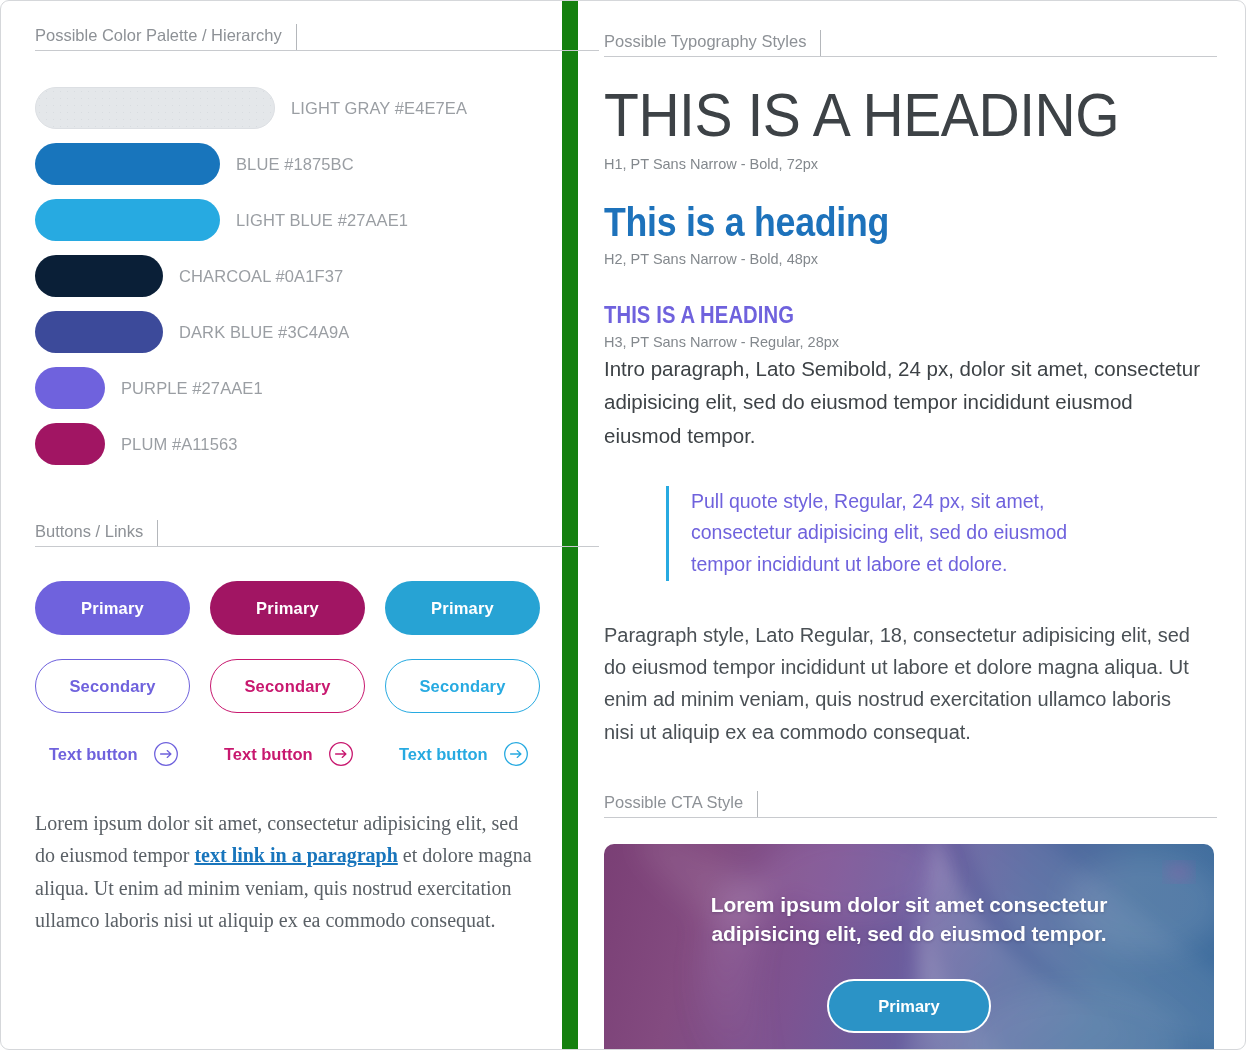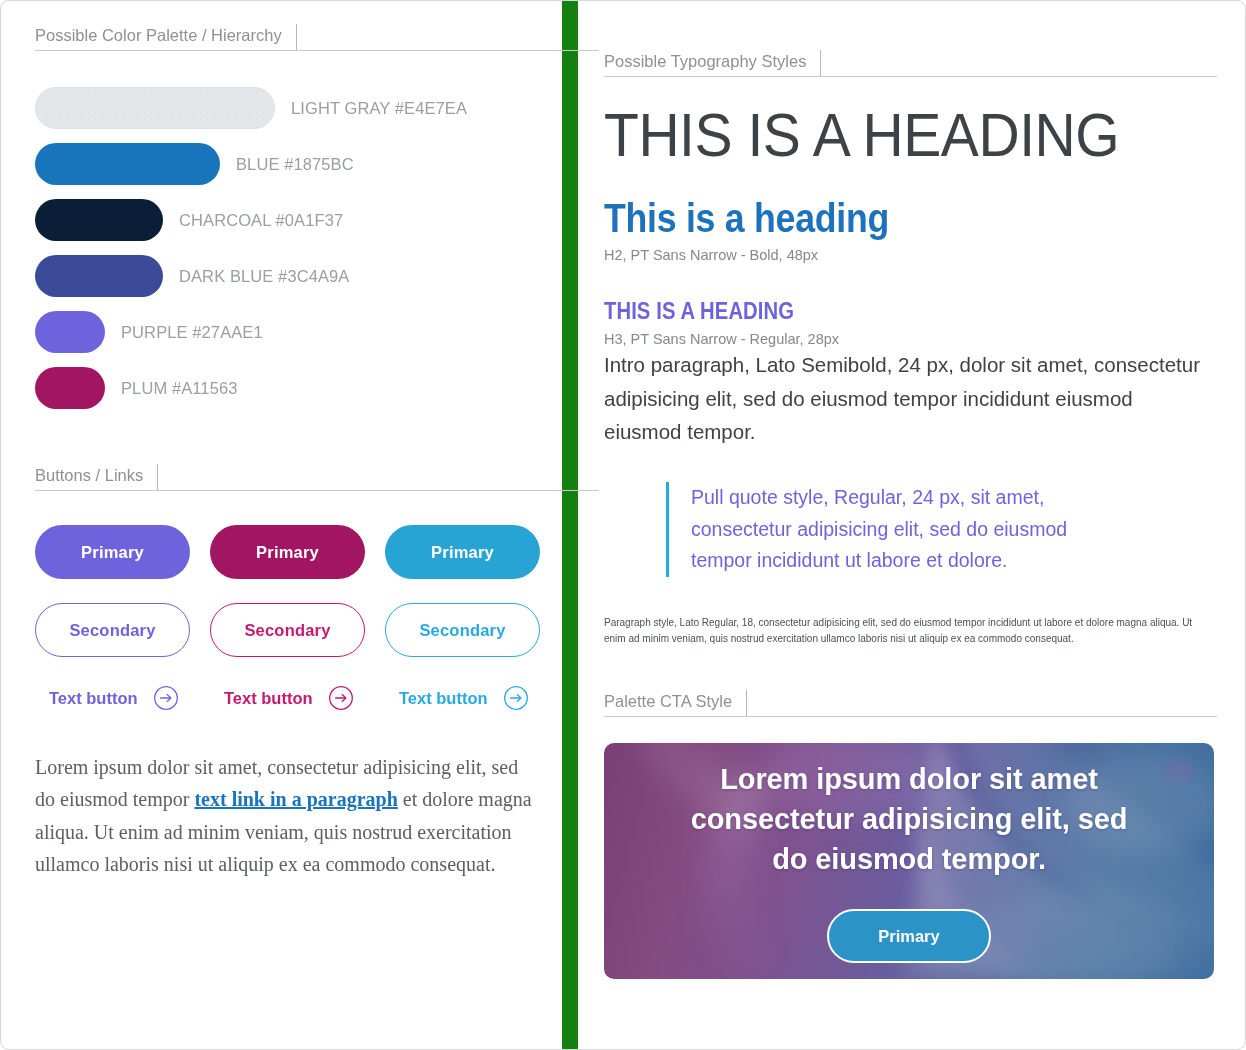--- a/index.html
+++ b/index.html
@@ -38,21 +38,21 @@
     left: 0; top: 0;
     width: 622px;
     height: 1050px;
     padding: 20px 24px 0 34px;
   }
   .col-right {
     position: absolute;
     left: 577px; top: 0;
     width: 669px;
     height: 1050px;
-    padding: 46px 30px 0 26px;
+    padding: 26px 30px 0 26px;
   }
 
   
   .section-head {
     display: flex;
     align-items: flex-end;
     position: relative;
     height: 30px;
     border-bottom: 1px solid #c8cace;
   }
@@ -225,21 +225,21 @@
     margin: 34px 0 0 62px;
     padding-left: 22px;
     border-left: 3px solid #27aae1;
     font-size: 19.5px;
     line-height: 1.62;
     color: #6f62dd;
     width: 420px;
   }
   .body-para {
     margin-top: 38px;
-    font-size: 10px;
+    font-size: 20px;
     line-height: 1.62;
     color: #4a5055;
     width: 600px;
   }
 
   
   .cta-section { margin-top: 40px; }
   .cta-card {
     position: relative;
     margin-top: 26px;
@@ -263,21 +263,21 @@
   }
   .cta-card .streaks {
     position: absolute;
     inset: 0;
     pointer-events: none;
   }
   .cta-text {
     position: relative;
     z-index: 3;
     color: #ffffff;
-    font-size: 29px;
+    font-size: 21px;
     font-weight: bold;
     line-height: 1.38;
     text-align: center;
     width: 470px;
     letter-spacing: -0.1px;
     text-shadow: 0 1px 3px rgba(30,20,60,0.28);
   }
   .cta-btn {
     position: relative;
     z-index: 3;
@@ -318,20 +318,24 @@
       <div class="swatch-row">
         <div class="swatch sw-gray"></div>
         <span class="swatch-label">LIGHT GRAY #E4E7EA</span>
       </div>
 
       <div class="swatch-row">
         <div class="swatch sw-blue"></div>
         <span class="swatch-label">BLUE #1875BC</span>
       </div>
 
+      <div class="swatch-row">
+        <div class="swatch sw-ltblue"></div>
+        <span class="swatch-label">LIGHT BLUE #27AAE1</span>
+      </div>
 
       <div class="swatch-row">
         <div class="swatch sw-char"></div>
         <span class="swatch-label">CHARCOAL #0A1F37</span>
       </div>
 
       <div class="swatch-row">
         <div class="swatch sw-dkblue"></div>
         <span class="swatch-label">DARK BLUE #3C4A9A</span>
       </div>
@@ -406,36 +410,37 @@
 
   <div class="col-right">
 
     <div class="section-head">
       <span class="label">Possible Typography Styles</span>
       <span class="tick"></span>
       <span class="rule-fill"></span>
     </div>
 
     <div class="h1-sample">THIS IS A HEADING</div>
+    <div class="caption">H1, PT Sans Narrow - Bold, 72px</div>
 
     <div class="h2-sample">This is a heading</div>
     <div class="caption">H2, PT Sans Narrow - Bold, 48px</div>
 
     <div class="h3-sample">THIS IS A HEADING</div>
     <div class="caption">H3, PT Sans Narrow - Regular, 28px</div>
 
     <p class="intro-para">Intro paragraph, Lato Semibold, 24 px, dolor sit amet, consectetur adipisicing elit, sed do eiusmod tempor incididunt eiusmod eiusmod tempor.</p>
 
     <blockquote class="pullquote">Pull quote style, Regular, 24 px, sit amet, consectetur adipisicing elit, sed do eiusmod tempor incididunt ut labore et dolore.</blockquote>
 
     <p class="body-para">Paragraph style, Lato Regular, 18, consectetur adipisicing elit, sed do eiusmod tempor incididunt ut labore et dolore magna aliqua. Ut enim ad minim veniam, quis nostrud exercitation ullamco laboris nisi ut aliquip ex ea commodo consequat.</p>
 
     <div class="cta-section">
       <div class="section-head">
-        <span class="label">Palette CTA Style</span>
+        <span class="label">Possible CTA Style</span>
         <span class="tick"></span>
         <span class="rule-fill"></span>
       </div>
 
       <div class="cta-card">
         <svg class="streaks" viewBox="0 0 610 236" preserveAspectRatio="none">
           <defs>
             <linearGradient id="st1" x1="0" y1="0" x2="1" y2="1">
               <stop offset="0%" stop-color="#ffffff" stop-opacity="0.22"></stop>
               <stop offset="100%" stop-color="#ffffff" stop-opacity="0.02"></stop>

